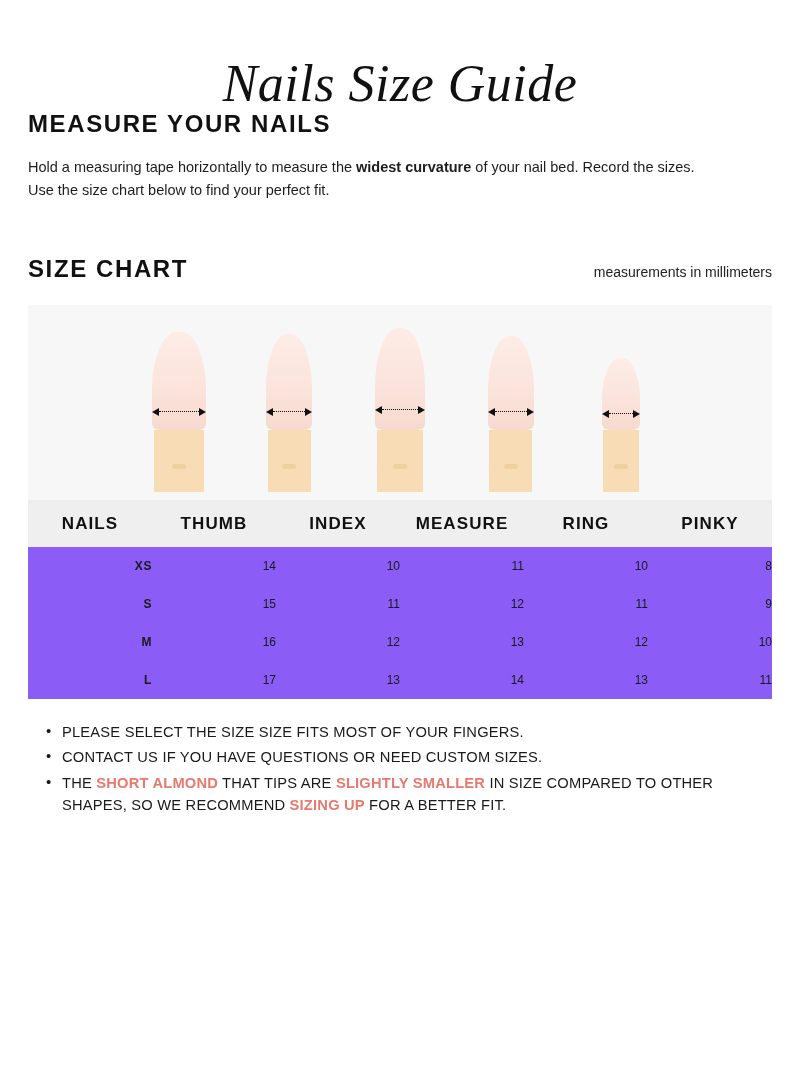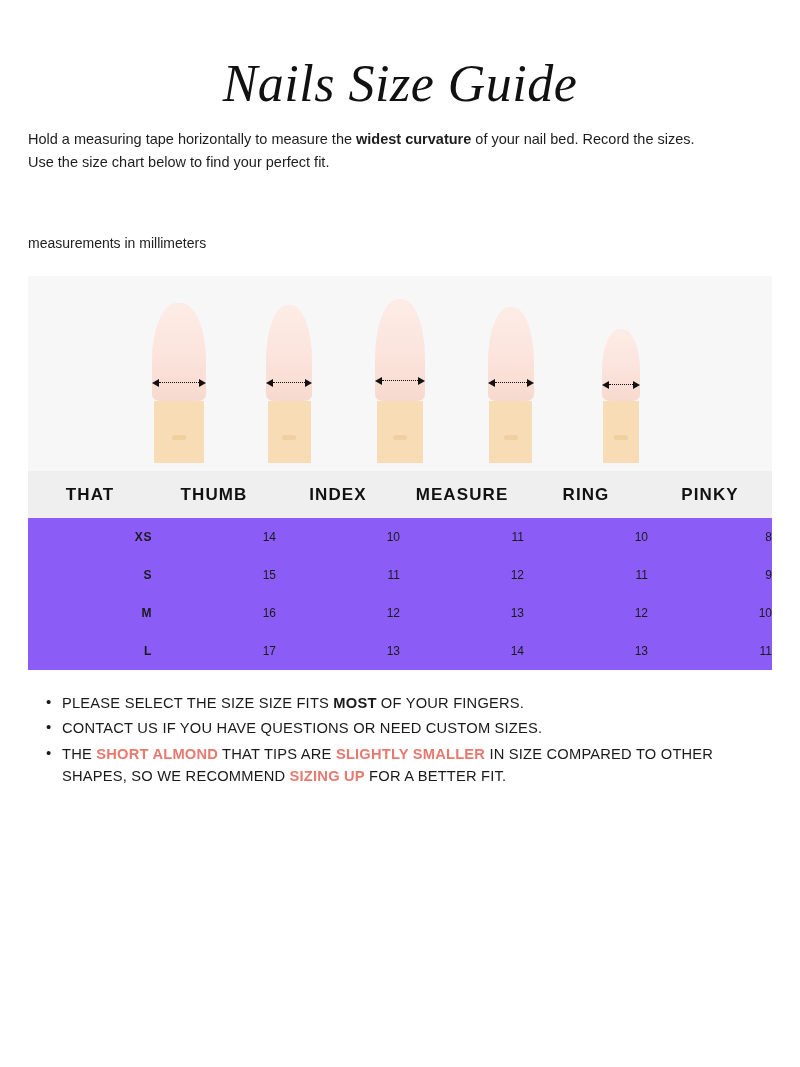--- a/index.html
+++ b/index.html
@@ -180,38 +180,40 @@
     margin-bottom: 3px;
     color: #1a1a1a;
   }
   ul.notes li:before {
     content: "\2022";
     position: absolute;
     left: 0; top: -1px;
     font-size: 15px;
     color: #1a1a1a;
   }
-  ul.notes b { font-weight: 700; }
+  ul.notes b { font-weight: 400; }
   .hl { color: #e8796f; font-weight: 700; }
 </style>
 </head>
 <body>
 
 <div class="page">
 
   <div class="title-wrap">
     <div class="title">Nails Size Guide</div>
   </div>
 
   <div class="content">
 
+    <h2 class="section-heading measure-heading">MEASURE YOUR NAILS</h2>
 
     <p class="lead"><span>Hold a measuring tape horizontally to measure the </span><b>widest curvature</b><span> of your nail bed. Record the sizes. Use the size chart below to find your perfect fit.</span></p>
 
     <div class="size-chart-row">
+      <h2 class="section-heading">SIZE CHART</h2>
       <div class="measure-note">measurements in millimeters</div>
     </div>
 
     <div class="chart">
 
       <div class="nail-figures">
 
         <div class="fig-col spacer"></div>
 
         <div class="fig-col">
@@ -291,21 +293,21 @@
         <colgroup>
           <col class="c0">
             <col class="c1">
             <col class="c2">
             <col class="c3">
             <col class="c4">
             <col class="c5">
         </colgroup>
         <thead>
           <tr>
-            <th>THAT</th>
+            <th>NAILS</th>
             <th>THUMB</th>
             <th>INDEX</th>
             <th>MEASURE</th>
             <th>RING</th>
             <th>PINKY</th>
           </tr>
         </thead>
         <tbody>
           <tr>
             <td class="sizecell">XS</td>

